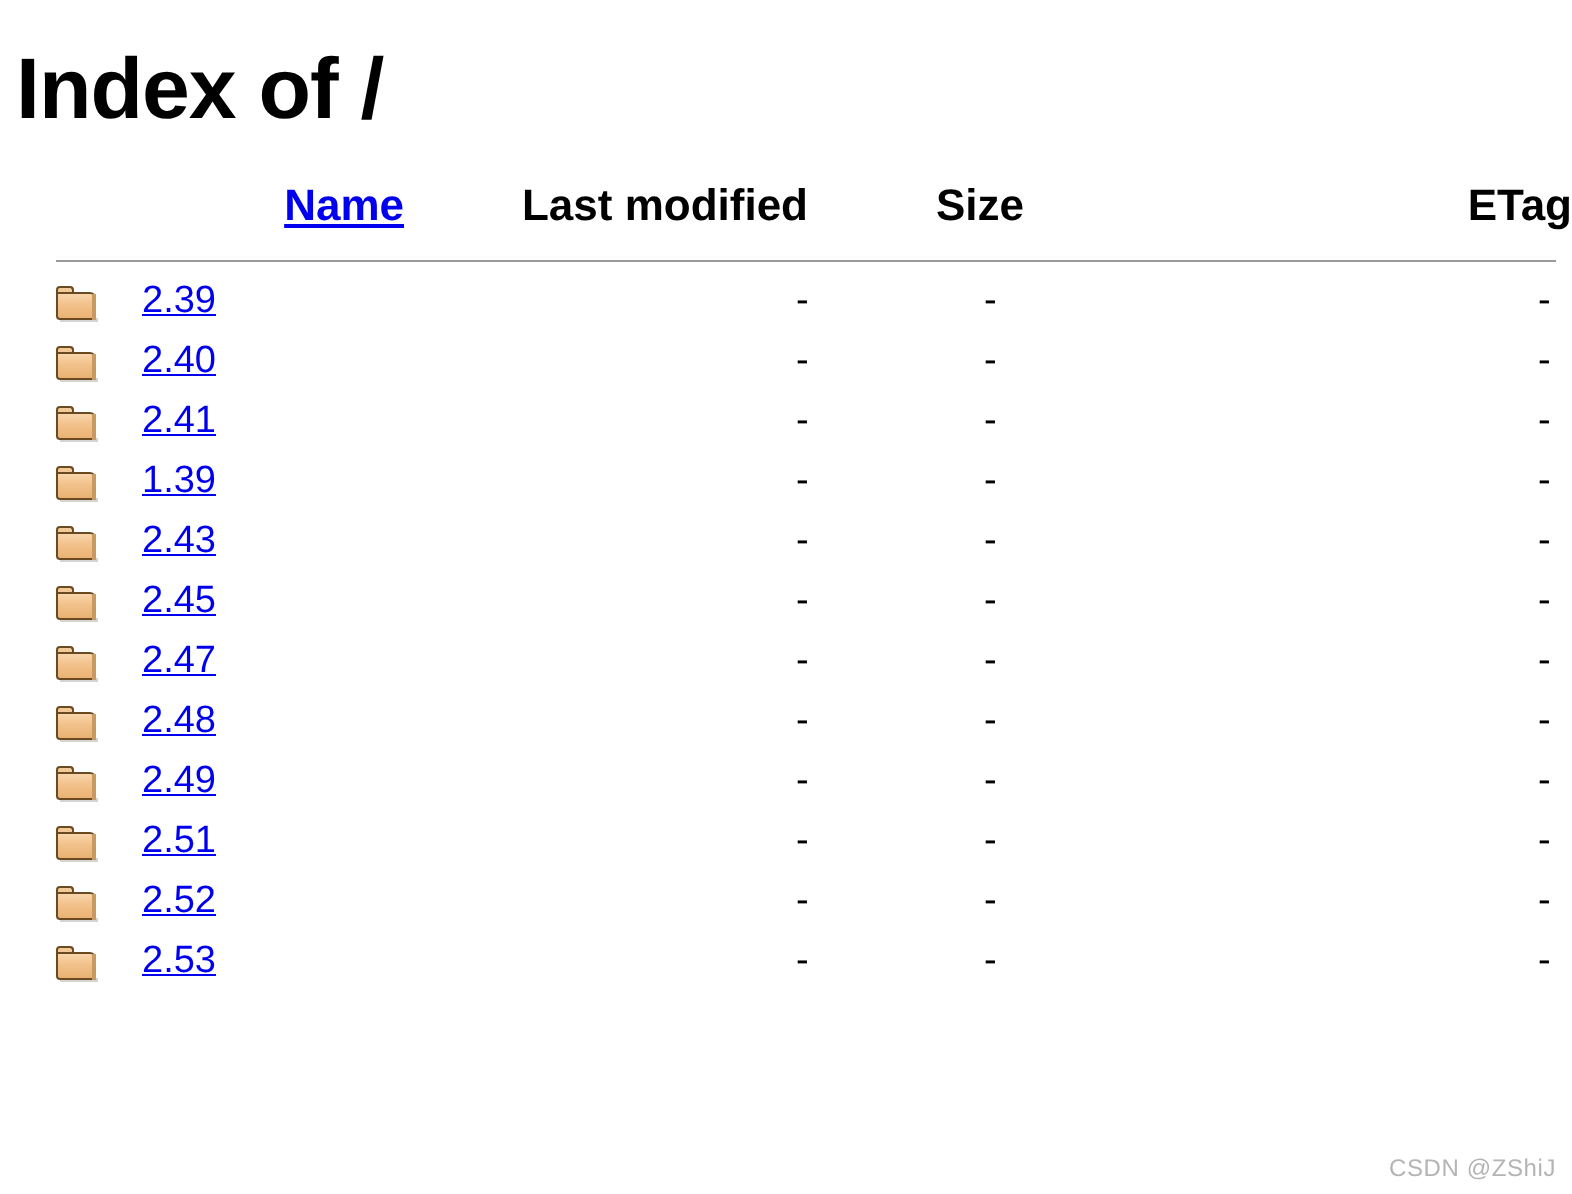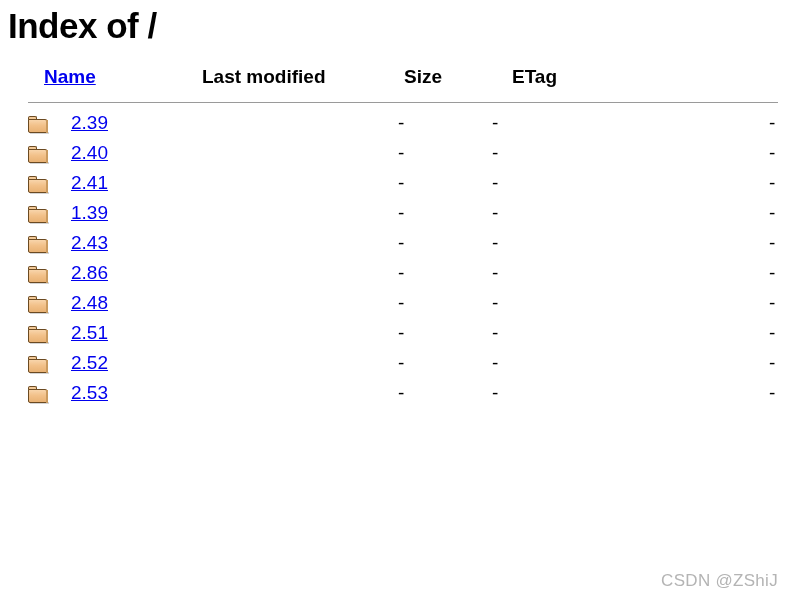--- a/index.html
+++ b/index.html
@@ -11,47 +11,47 @@
     width: 786px;
     height: 597px;
     overflow: hidden;
     font-family: "Liberation Sans", sans-serif;
     color: #000000;
     position: relative;
   }
 
   
   .page-title {
-    font-size: 35px;
+    font-size: 43px;
     font-weight: bold;
     line-height: 1;
     margin: 0;
-    padding: 8px 0 0 8px;
+    padding: 24px 0 0 8px;
     letter-spacing: -0.5px;
     color: #000;
   }
 
   
   .listing {
     width: 786px;
     border-collapse: collapse;
     margin-top: 23px;
     table-layout: fixed;
   }
 
   .listing col.c-icon  { width: 44px; }
   .listing col.c-name  { width: 158px; }
   .listing col.c-mod   { width: 202px; }
   .listing col.c-size  { width: 108px; }
   .listing col.c-etag  { width: 274px; }
 
   .listing th {
-    font-size: 19px;
+    font-size: 22px;
     font-weight: bold;
-    text-align: left;
+    text-align: right;
     padding: 0 0 9px 0;
     vertical-align: bottom;
     white-space: nowrap;
   }
   .th-icon { padding: 0; }
   .th-name    { padding-left: 27px; }
   .th-mod     { padding-left: 33px; }
   .th-size    { padding-left: 36px; }
   .th-etag    { padding-left: 80px; margin-top: 40px; }
 
@@ -134,21 +134,21 @@
     left: 18px; top: 4px;
     width: 2px; height: 13px;
     background: #c99a5f;
   }
 
   
   .watermark {
     position: absolute;
     right: 8px;
     bottom: 6px;
-    font-size: 17px;
+    font-size: 12px;
     color: #b4b4b4;
     letter-spacing: .3px;
     user-select: none;
   }
 </style>
 </head>
 <body>
 
 <h1 class="page-title">Index of /</h1>
 
@@ -207,28 +207,42 @@
       </tr>
       <tr>
         <td class="cell-icon"><span class="folder-icon"><span class="shadow"></span><span class="tab"></span><span class="body"></span><span class="rim"></span></span></td>
         <td class="cell-name"><a href="#">2.43</a></td>
         <td class="cell-mod"><span class="dash-mod">-</span></td>
         <td class="cell-size"><span class="dash-size">-</span></td>
         <td class="cell-etag"><span class="dash-etag">-</span></td>
       </tr>
       <tr>
         <td class="cell-icon"><span class="folder-icon"><span class="shadow"></span><span class="tab"></span><span class="body"></span><span class="rim"></span></span></td>
-        <td class="cell-name"><a href="#">2.86</a></td>
+        <td class="cell-name"><a href="#">2.45</a></td>
+        <td class="cell-mod"><span class="dash-mod">-</span></td>
+        <td class="cell-size"><span class="dash-size">-</span></td>
+        <td class="cell-etag"><span class="dash-etag">-</span></td>
+      </tr>
+      <tr>
+        <td class="cell-icon"><span class="folder-icon"><span class="shadow"></span><span class="tab"></span><span class="body"></span><span class="rim"></span></span></td>
+        <td class="cell-name"><a href="#">2.47</a></td>
         <td class="cell-mod"><span class="dash-mod">-</span></td>
         <td class="cell-size"><span class="dash-size">-</span></td>
         <td class="cell-etag"><span class="dash-etag">-</span></td>
       </tr>
       <tr>
         <td class="cell-icon"><span class="folder-icon"><span class="shadow"></span><span class="tab"></span><span class="body"></span><span class="rim"></span></span></td>
         <td class="cell-name"><a href="#">2.48</a></td>
+        <td class="cell-mod"><span class="dash-mod">-</span></td>
+        <td class="cell-size"><span class="dash-size">-</span></td>
+        <td class="cell-etag"><span class="dash-etag">-</span></td>
+      </tr>
+      <tr>
+        <td class="cell-icon"><span class="folder-icon"><span class="shadow"></span><span class="tab"></span><span class="body"></span><span class="rim"></span></span></td>
+        <td class="cell-name"><a href="#">2.49</a></td>
         <td class="cell-mod"><span class="dash-mod">-</span></td>
         <td class="cell-size"><span class="dash-size">-</span></td>
         <td class="cell-etag"><span class="dash-etag">-</span></td>
       </tr>
       <tr>
         <td class="cell-icon"><span class="folder-icon"><span class="shadow"></span><span class="tab"></span><span class="body"></span><span class="rim"></span></span></td>
         <td class="cell-name"><a href="#">2.51</a></td>
         <td class="cell-mod"><span class="dash-mod">-</span></td>
         <td class="cell-size"><span class="dash-size">-</span></td>
         <td class="cell-etag"><span class="dash-etag">-</span></td>

